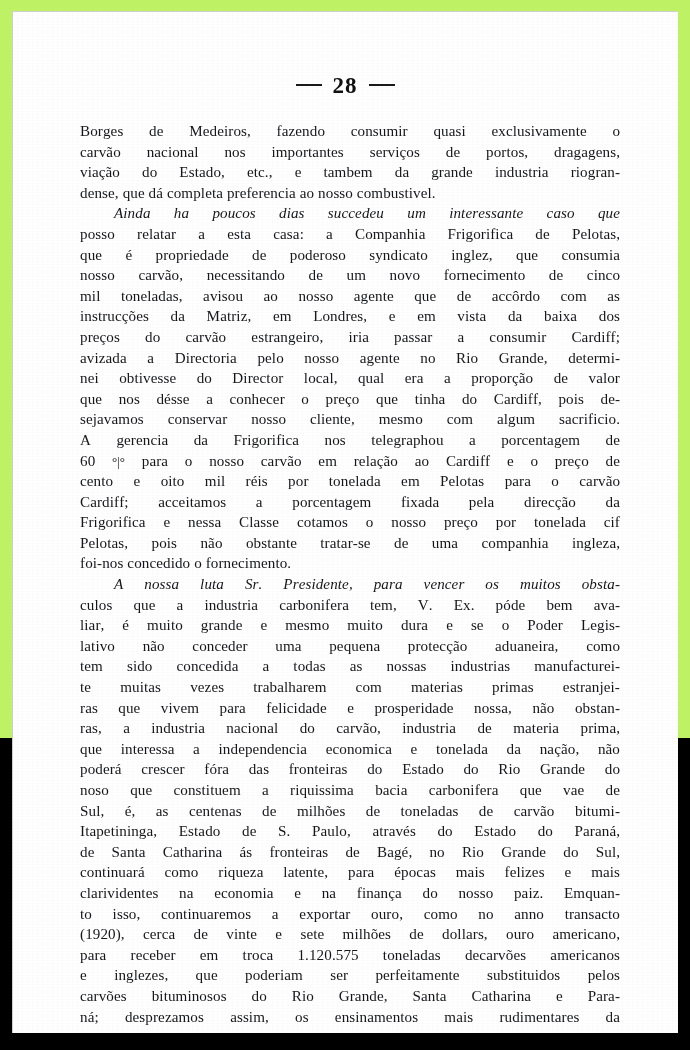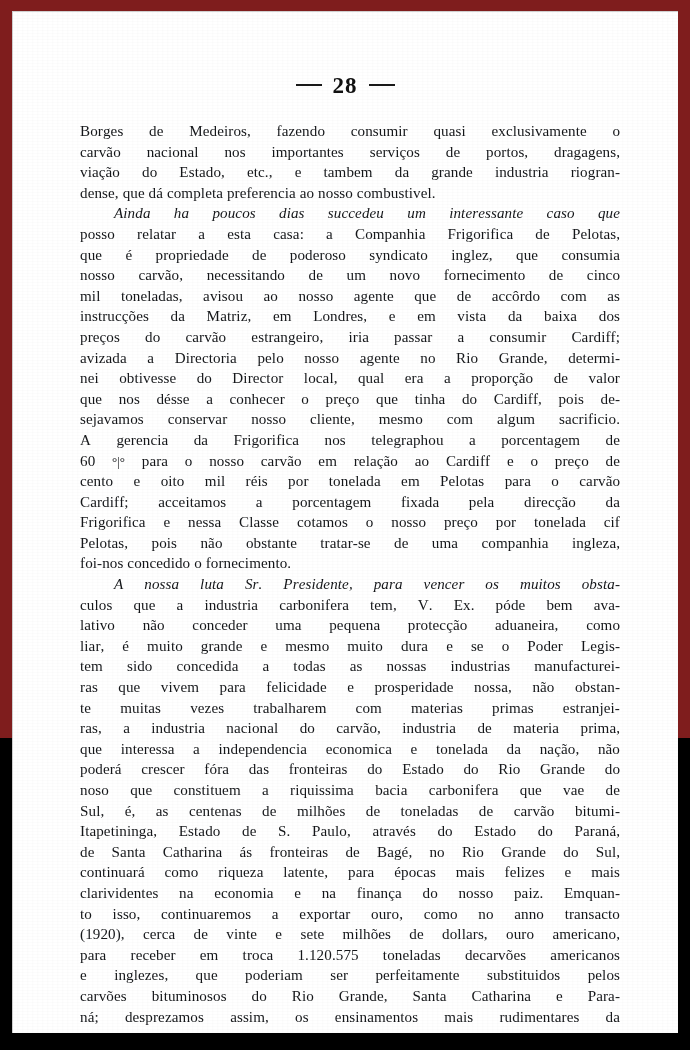--- a/index.html
+++ b/index.html
@@ -14,21 +14,21 @@
     height: 1050px;
     overflow: hidden;
     font-family: "Liberation Serif", "DejaVu Serif", serif;
   }
 
   
   #scan-frame {
     position: relative;
     width: 690px;
     height: 738px;
-    background: #7f1d1d;
+    background: #bef264;
     box-sizing: border-box;
   }
 
   
   #paper {
     position: absolute;
     left: 12px;
     top: 11px;
     width: 666px;
     height: 1022px;
@@ -184,25 +184,25 @@
             <div class="line"><span class="w">60</span> <span class="w pct">°|°</span> <span class="w">para</span> <span class="w">o</span> <span class="w">nosso</span> <span class="w">carvão</span> <span class="w">em</span> <span class="w">relação</span> <span class="w">ao</span> <span class="w">Cardiff</span> <span class="w">e</span> <span class="w">o</span> <span class="w">preço</span> <span class="w">de</span></div>
             <div class="line"><span class="w">cento</span> <span class="w">e</span> <span class="w">oito</span> <span class="w">mil</span> <span class="w">réis</span> <span class="w">por</span> <span class="w">tonelada</span> <span class="w">em</span> <span class="w">Pelotas</span> <span class="w">para</span> <span class="w">o</span> <span class="w">carvão</span></div>
             <div class="line"><span class="w">Cardiff;</span> <span class="w">acceitamos</span> <span class="w">a</span> <span class="w">porcentagem</span> <span class="w">fixada</span> <span class="w">pela</span> <span class="w">direcção</span> <span class="w">da</span></div>
             <div class="line"><span class="w">Frigorifica</span> <span class="w">e</span> <span class="w">nessa</span> <span class="w">Classe</span> <span class="w">cotamos</span> <span class="w">o</span> <span class="w">nosso</span> <span class="w">preço</span> <span class="w">por</span> <span class="w">tonelada</span> <span class="w">cif</span></div>
             <div class="line"><span class="w">Pelotas,</span> <span class="w">pois</span> <span class="w">não</span> <span class="w">obstante</span> <span class="w">tratar-se</span> <span class="w">de</span> <span class="w">uma</span> <span class="w">companhia</span> <span class="w">ingleza,</span></div>
             <div class="line flush"><span class="w">foi-nos</span> <span class="w">concedido</span> <span class="w">o</span> <span class="w">fornecimento.</span></div>
           </div>
           <div class="para">
             <div class="line indent"><span class="lead-space"></span><span class="w">A</span> <span class="w">nossa</span> <span class="w">luta</span> <span class="w">Sr.</span> <span class="w">Presidente,</span> <span class="w">para</span> <span class="w">vencer</span> <span class="w">os</span> <span class="w">muitos</span> <span class="w">obsta-</span></div>
             <div class="line"><span class="w">culos</span> <span class="w">que</span> <span class="w">a</span> <span class="w">industria</span> <span class="w">carbonifera</span> <span class="w">tem,</span> <span class="w">V.</span> <span class="w">Ex.</span> <span class="w">póde</span> <span class="w">bem</span> <span class="w">ava-</span></div>
+            <div class="line"><span class="w">liar,</span> <span class="w">é</span> <span class="w">muito</span> <span class="w">grande</span> <span class="w">e</span> <span class="w">mesmo</span> <span class="w">muito</span> <span class="w">dura</span> <span class="w">e</span> <span class="w">se</span> <span class="w">o</span> <span class="w">Poder</span> <span class="w">Legis-</span></div>
             <div class="line"><span class="w">lativo</span> <span class="w">não</span> <span class="w">conceder</span> <span class="w">uma</span> <span class="w">pequena</span> <span class="w">protecção</span> <span class="w">aduaneira,</span> <span class="w">como</span></div>
-            <div class="line"><span class="w">liar,</span> <span class="w">é</span> <span class="w">muito</span> <span class="w">grande</span> <span class="w">e</span> <span class="w">mesmo</span> <span class="w">muito</span> <span class="w">dura</span> <span class="w">e</span> <span class="w">se</span> <span class="w">o</span> <span class="w">Poder</span> <span class="w">Legis-</span></div>
             <div class="line"><span class="w">tem</span> <span class="w">sido</span> <span class="w">concedida</span> <span class="w">a</span> <span class="w">todas</span> <span class="w">as</span> <span class="w">nossas</span> <span class="w">industrias</span> <span class="w">manufacturei-</span></div>
+            <div class="line"><span class="w">te</span> <span class="w">muitas</span> <span class="w">vezes</span> <span class="w">trabalharem</span> <span class="w">com</span> <span class="w">materias</span> <span class="w">primas</span> <span class="w">estranjei-</span></div>
             <div class="line"><span class="w">ras</span> <span class="w">que</span> <span class="w">vivem</span> <span class="w">para</span> <span class="w">felicidade</span> <span class="w">e</span> <span class="w">prosperidade</span> <span class="w">nossa,</span> <span class="w">não</span> <span class="w">obstan-</span></div>
-            <div class="line"><span class="w">te</span> <span class="w">muitas</span> <span class="w">vezes</span> <span class="w">trabalharem</span> <span class="w">com</span> <span class="w">materias</span> <span class="w">primas</span> <span class="w">estranjei-</span></div>
             <div class="line"><span class="w">ras,</span> <span class="w">a</span> <span class="w">industria</span> <span class="w">nacional</span> <span class="w">do</span> <span class="w">carvão,</span> <span class="w">industria</span> <span class="w">de</span> <span class="w">materia</span> <span class="w">prima,</span></div>
             <div class="line"><span class="w">que</span> <span class="w">interessa</span> <span class="w">a</span> <span class="w">independencia</span> <span class="w">economica</span> <span class="w">e</span> <span class="w">tonelada</span> <span class="w">da</span> <span class="w">nação,</span> <span class="w">não</span></div>
             <div class="line"><span class="w">poderá</span> <span class="w">crescer</span> <span class="w">fóra</span> <span class="w">das</span> <span class="w">fronteiras</span> <span class="w">do</span> <span class="w">Estado</span> <span class="w">do</span> <span class="w">Rio</span> <span class="w">Grande</span> <span class="w">do</span></div>
             <div class="line"><span class="w">noso</span> <span class="w">que</span> <span class="w">constituem</span> <span class="w">a</span> <span class="w">riquissima</span> <span class="w">bacia</span> <span class="w">carbonifera</span> <span class="w">que</span> <span class="w">vae</span> <span class="w">de</span></div>
             <div class="line"><span class="w">Sul,</span> <span class="w">é,</span> <span class="w">as</span> <span class="w">centenas</span> <span class="w">de</span> <span class="w">milhões</span> <span class="w">de</span> <span class="w">toneladas</span> <span class="w">de</span> <span class="w">carvão</span> <span class="w">bitumi-</span></div>
             <div class="line"><span class="w">Itapetininga,</span> <span class="w">Estado</span> <span class="w">de</span> <span class="w">S.</span> <span class="w">Paulo,</span> <span class="w">através</span> <span class="w">do</span> <span class="w">Estado</span> <span class="w">do</span> <span class="w">Paraná,</span></div>
             <div class="line"><span class="w">de</span> <span class="w">Santa</span> <span class="w">Catharina</span> <span class="w">ás</span> <span class="w">fronteiras</span> <span class="w">de</span> <span class="w">Bagé,</span> <span class="w">no</span> <span class="w">Rio</span> <span class="w">Grande</span> <span class="w">do</span> <span class="w">Sul,</span></div>
             <div class="line"><span class="w">continuará</span> <span class="w">como</span> <span class="w">riqueza</span> <span class="w">latente,</span> <span class="w">para</span> <span class="w">épocas</span> <span class="w">mais</span> <span class="w">felizes</span> <span class="w">e</span> <span class="w">mais</span></div>
             <div class="line"><span class="w">clarividentes</span> <span class="w">na</span> <span class="w">economia</span> <span class="w">e</span> <span class="w">na</span> <span class="w">finança</span> <span class="w">do</span> <span class="w">nosso</span> <span class="w">paiz.</span> <span class="w">Emquan-</span></div>
             <div class="line"><span class="w">to</span> <span class="w">isso,</span> <span class="w">continuaremos</span> <span class="w">a</span> <span class="w">exportar</span> <span class="w">ouro,</span> <span class="w">como</span> <span class="w">no</span> <span class="w">anno</span> <span class="w">transacto</span></div>

